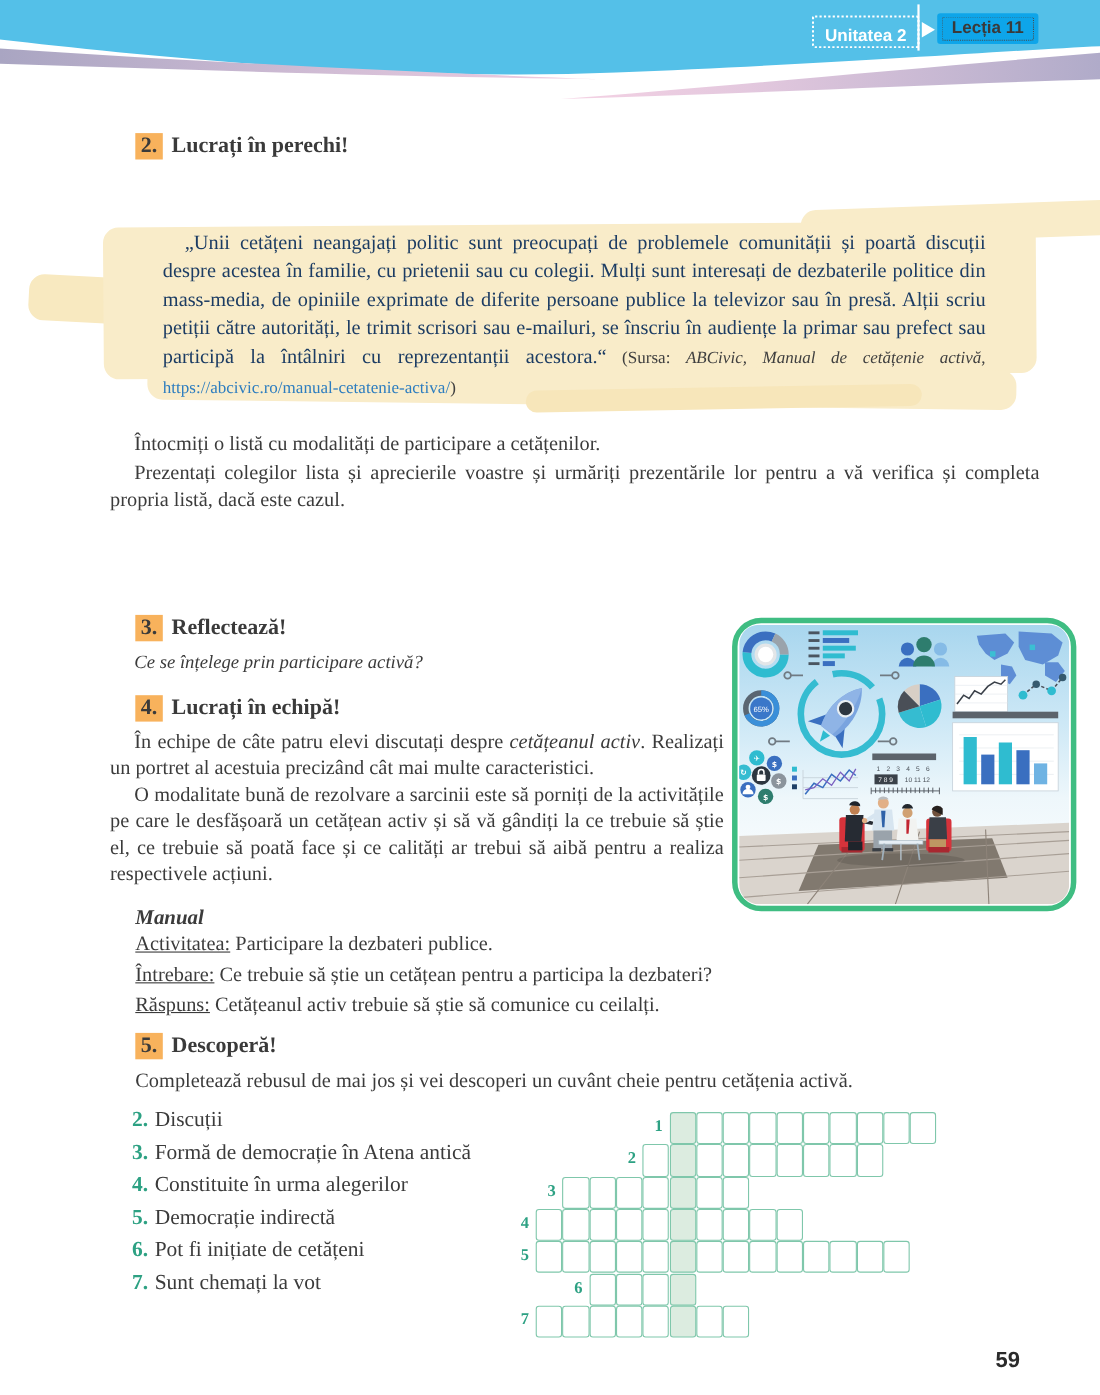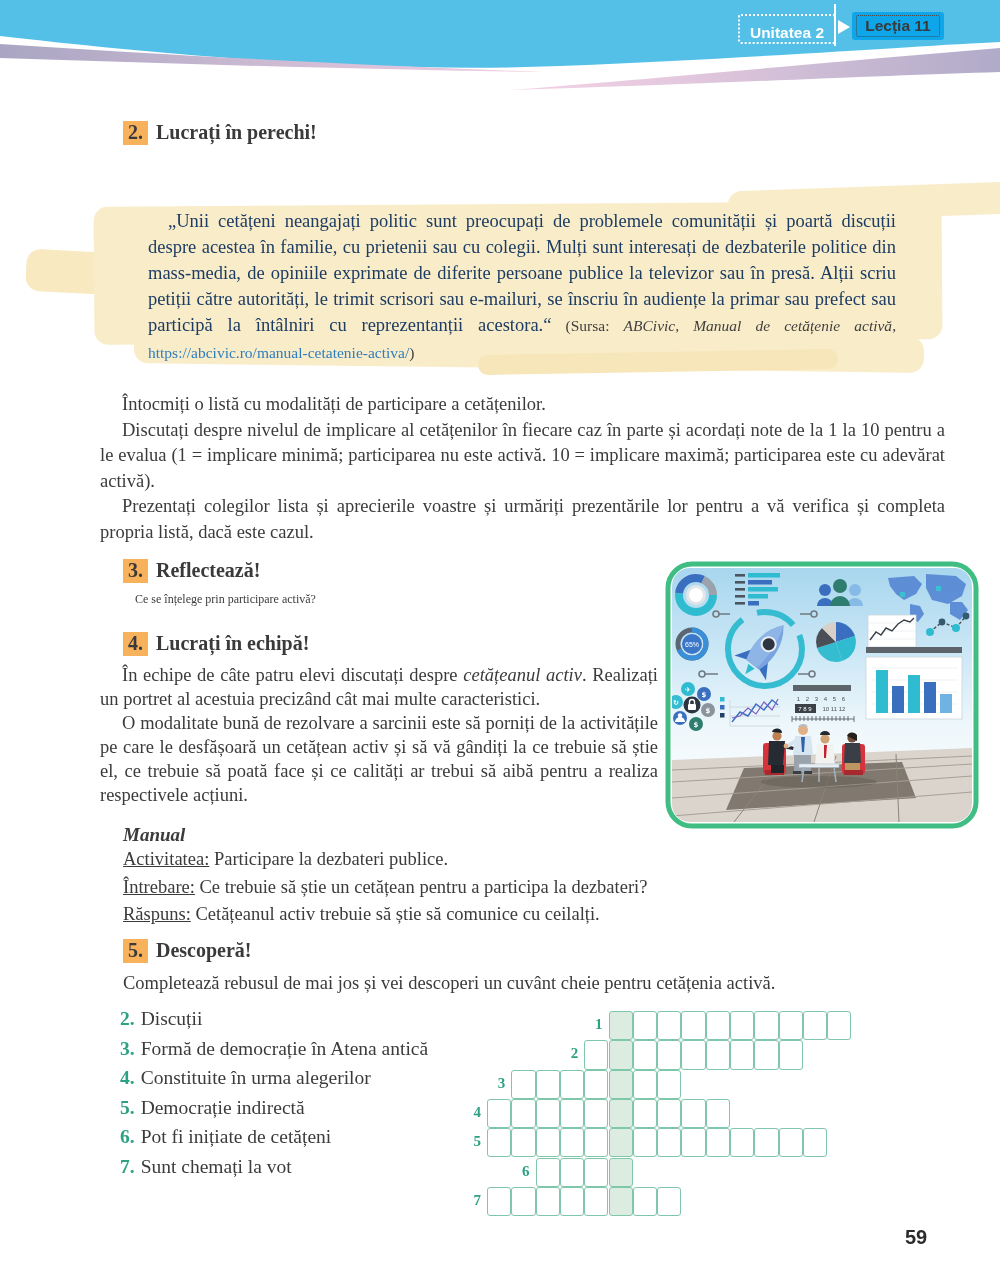--- a/index.html
+++ b/index.html
@@ -89,28 +89,27 @@
     <div class="brush" style="left:6px;top:12px;width:848px;height:138px;transform:rotate(-0.4deg);"></div>
     <div class="brush" style="left:46px;top:140px;width:790px;height:36px;transform:rotate(0.7deg);"></div>
     <div class="brush" style="left:390px;top:160px;width:360px;height:20px;transform:rotate(-1deg);background:#f7e6ba;"></div>
     <div class="quote-text">
       <span>„Unii cetățeni neangajați politic sunt preocupați de problemele comunității și poartă discuții despre acestea în familie, cu prietenii sau cu colegii. Mulți sunt interesați de dezbaterile politice din mass-media, de opiniile exprimate de diferite persoane publice la televizor sau în presă. Alții scriu petiții către autorități, le trimit scrisori sau e-mailuri, se înscriu în audiențe la primar sau prefect sau participă la întâlniri cu reprezentanții acestora.“</span><span class="quote-src"><span> (Sursa: </span><i>ABCivic, Manual de cetățenie activă</i><span>, </span><a href="#">https://abcivic.ro/manual-cetatenie-activa/</a><span>)</span></span>
     </div>
   </div>
 
   <div class="abs body-text" style="left:100px;top:392px;width:845px;">
     <p>Întocmiți o listă cu modalități de participare a cetățenilor.</p>
-    <p>Discutați despre nivelul de implicare al cetățenilor în fiecare caz în parte și acordați note de la 1 la 10 pentru a le evalua (1 = implicare minimă; participarea nu este activă. 10 = implicare maximă; participarea este cu adevărat activă).</p>
     <p>Prezentați colegilor lista și aprecierile voastre și urmăriți prezentările lor pentru a vă verifica și completa propria listă, dacă este cazul.</p>
   </div>
 
   <div class="ex-head" style="left:123px;top:559px;">
     <span class="ex-num">3.</span><span>Reflectează!</span>
   </div>
-  <div class="abs" style="left:135px;top:592px;font-size:12px;">Ce se înțelege prin participare activă?</div>
+  <div class="abs" style="left:122px;top:592px;font-size:17px;font-style:italic;">Ce se înțelege prin participare activă?</div>
 
   <div class="ex-head" style="left:123px;top:632px;">
     <span class="ex-num">4.</span><span>Lucrați în echipă!</span>
   </div>
   <div class="abs body-text" style="left:100px;top:663px;width:558px;line-height:24px;">
     <p><span>În echipe de câte patru elevi discutați despre </span><i>cetățeanul activ</i><span>. Realizați un portret al acestuia precizând cât mai multe caracteristici.</span></p>
     <p>O modalitate bună de rezolvare a sarcinii este să porniți de la activitățile pe care le desfășoară un cetățean activ și să vă gândiți la ce trebuie să știe el, ce trebuie să poată face și ce calități ar trebui să aibă pentru a realiza respectivele acțiuni.</p>
   </div>
 
   <svg class="abs" style="left:664px;top:558px;" width="318" height="274" viewBox="0 0 318 274">

